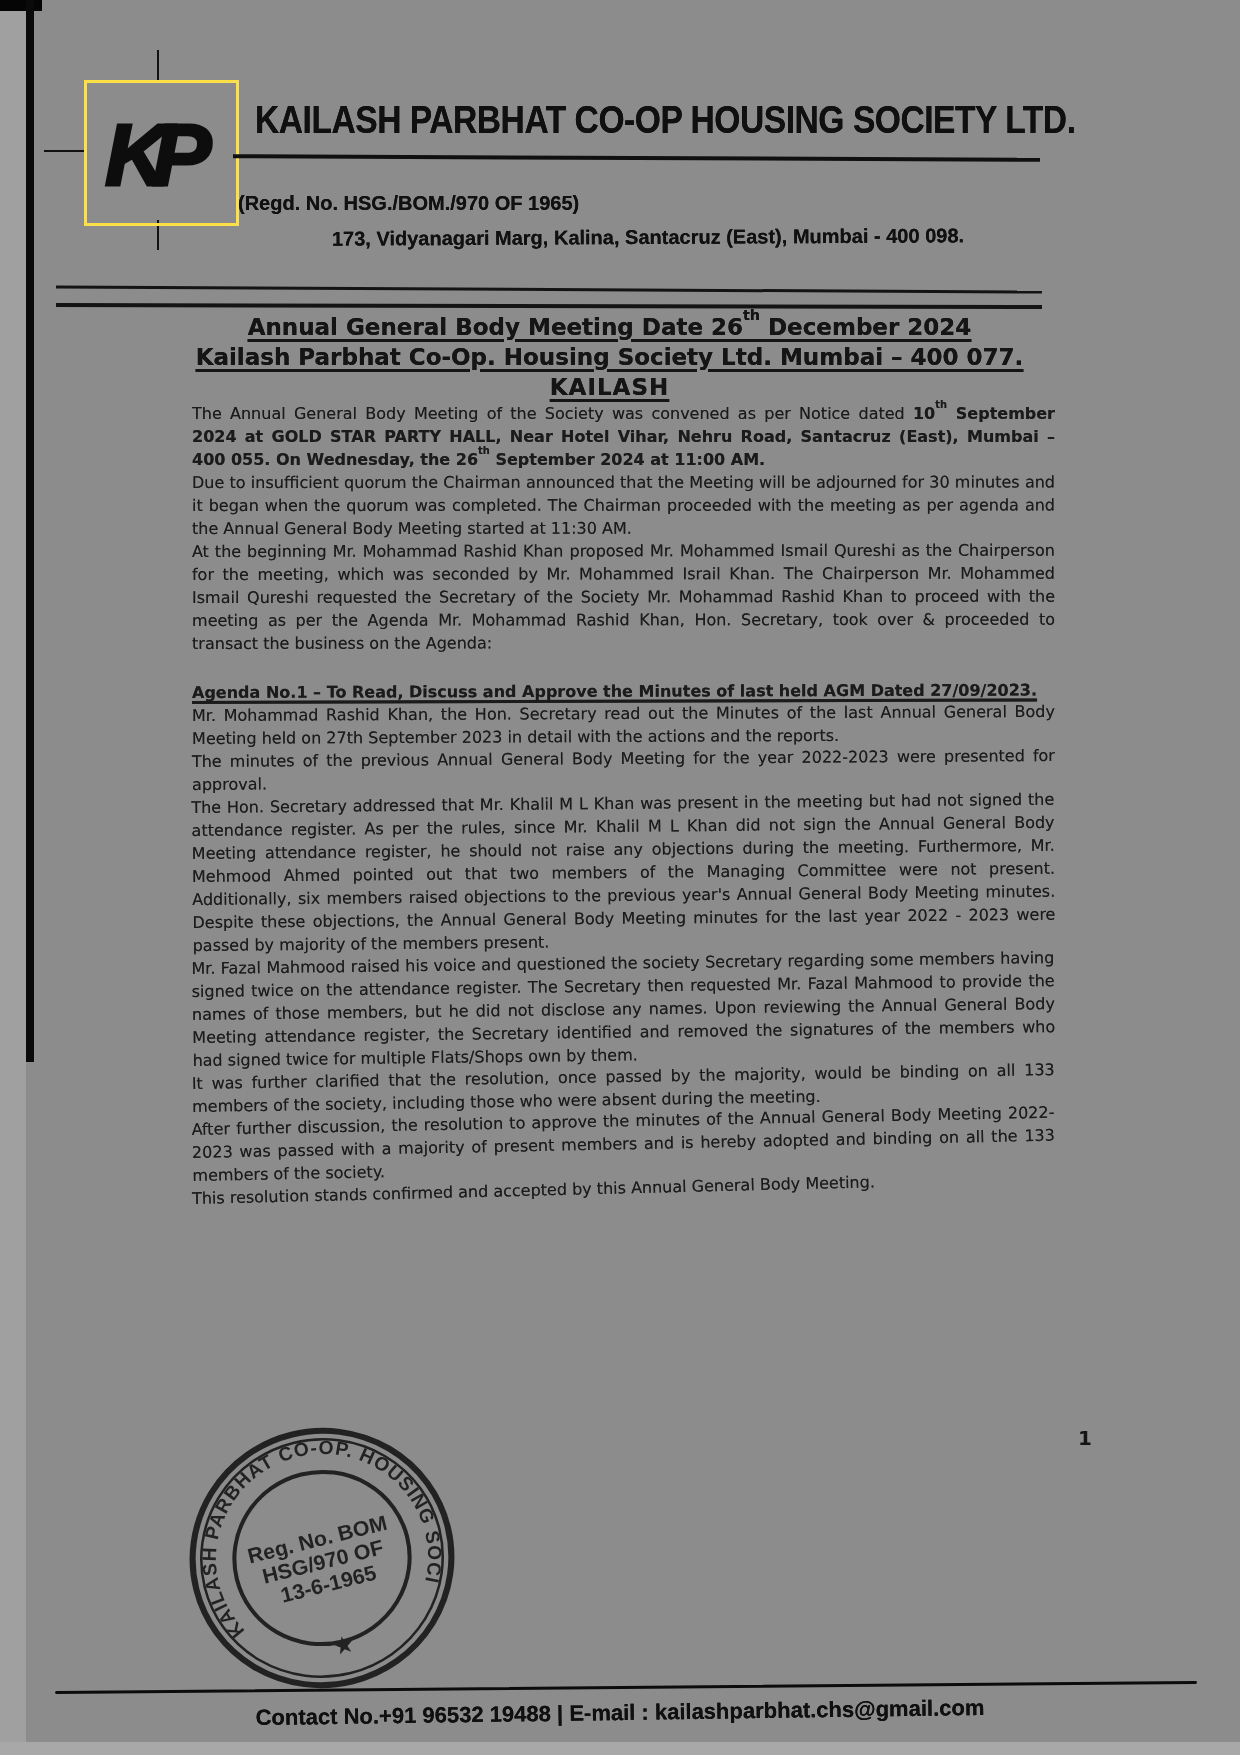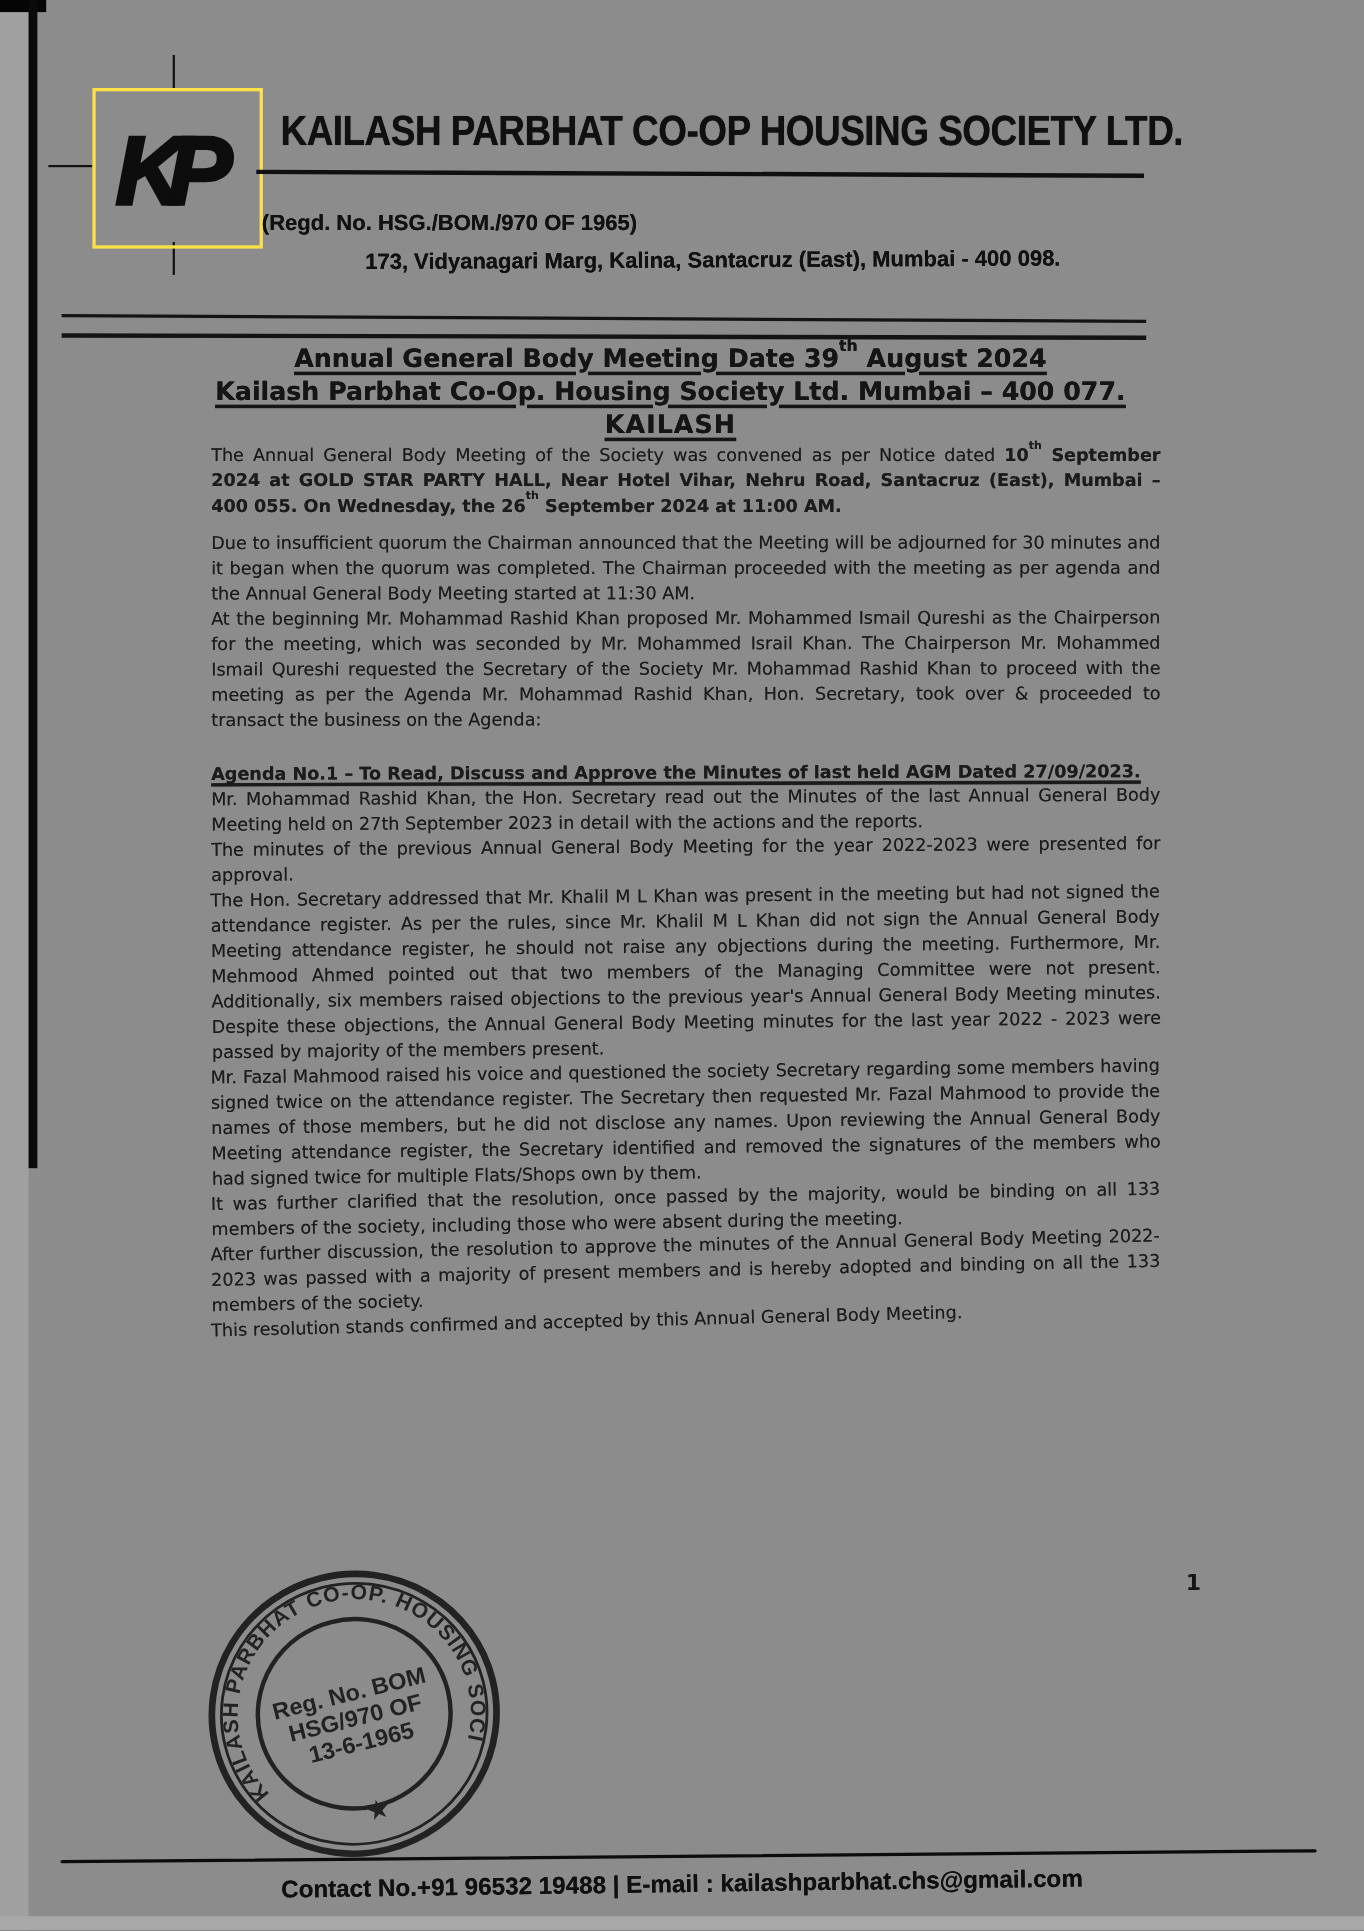--- a/index.html
+++ b/index.html
@@ -93,28 +93,28 @@
   </div>
 
   <div class="abs society-name">KAILASH PARBHAT CO-OP HOUSING SOCIETY LTD.</div>
   <div class="abs header-rule"></div>
   <div class="abs regd-line">(Regd. No. HSG./BOM./970 OF 1965)</div>
   <div class="abs address-line">173, Vidyanagari Marg, Kalina, Santacruz (East), Mumbai - 400 098.</div>
   <div class="abs dbl-rule-1"></div>
   <div class="abs dbl-rule-2"></div>
 
   <div class="abs title-block">
-    <div class="title-line"><span>Annual General Body Meeting Date 39</span><sup>th</sup><span> August 2024</span></div>
+    <div class="title-line"><span>Annual General Body Meeting Date 26</span><sup>th</sup><span> December 2024</span></div>
     <div class="title-line"><span>Kailash Parbhat Co-Op. Housing Society Ltd. Mumbai – 400 077.</span></div>
     <div class="title-line minutes"><span>KAILASH</span></div>
   </div>
 
   <div class="abs body-paragraphs">
       <p style="transform: rotate(0deg);"><span>The Annual General Body Meeting of the Society was convened as per Notice dated </span><span class="b">10</span><sup class="b">th</sup><span class="b"> September 2024 at GOLD STAR PARTY HALL, Near Hotel Vihar, Nehru Road, Santacruz (East), Mumbai – 400 055. On Wednesday, the 26</span><sup class="b">th</sup><span class="b"> September 2024 at 11:00 AM.</span></p>
-      <p style="transform: rotate(-0.032deg); margin-top: 11px;"><span>Due to insufficient quorum the Chairman announced that the Meeting will be adjourned for 30 minutes and it began when the quorum was completed. The Chairman proceeded with the meeting as per agenda and the Annual General Body Meeting started at 11:30 AM.</span></p>
+      <p style="transform: rotate(-0.032deg);"><span>Due to insufficient quorum the Chairman announced that the Meeting will be adjourned for 30 minutes and it began when the quorum was completed. The Chairman proceeded with the meeting as per agenda and the Annual General Body Meeting started at 11:30 AM.</span></p>
       <p style="transform: rotate(-0.088deg);"><span>At the beginning Mr. Mohammad Rashid Khan proposed Mr. Mohammed Ismail Qureshi as the Chairperson for the meeting, which was seconded by Mr. Mohammed Israil Khan. The Chairperson Mr. Mohammed Ismail Qureshi requested the Secretary of the Society Mr. Mohammad Rashid Khan to proceed with the meeting as per the Agenda Mr. Mohammad Rashid Khan, Hon. Secretary, took over &amp; proceeded to transact the business on the Agenda:</span></p>
       <p class="heading" style="transform: rotate(-0.168deg);"><span class="b">Agenda No.1 – To Read, Discuss and Approve the Minutes of last held AGM Dated 27/09/2023.</span></p>
       <p style="transform: rotate(-0.272deg);"><span>Mr. Mohammad Rashid Khan, the Hon. Secretary read out the Minutes of the last Annual General Body Meeting held on 27th September 2023 in detail with the actions and the reports.</span></p>
       <p style="transform: rotate(-0.4deg);"><span>The minutes of the previous Annual General Body Meeting for the year 2022-2023 were presented for approval.</span></p>
       <p style="transform: rotate(-0.552deg);"><span>The Hon. Secretary addressed that Mr. Khalil M L Khan was present in the meeting but had not signed the attendance register. As per the rules, since Mr. Khalil M L Khan did not sign the Annual General Body Meeting attendance register, he should not raise any objections during the meeting. Furthermore, Mr. Mehmood Ahmed pointed out that two members of the Managing Committee were not present. Additionally, six members raised objections to the previous year's Annual General Body Meeting minutes. Despite these objections, the Annual General Body Meeting minutes for the last year 2022 - 2023 were passed by majority of the members present.</span></p>
       <p style="transform: rotate(-0.728deg);"><span>Mr. Fazal Mahmood raised his voice and questioned the society Secretary regarding some members having signed twice on the attendance register. The Secretary then requested Mr. Fazal Mahmood to provide the names of those members, but he did not disclose any names. Upon reviewing the Annual General Body Meeting attendance register, the Secretary identified and removed the signatures of the members who had signed twice for multiple Flats/Shops own by them.</span></p>
       <p style="transform: rotate(-0.928deg);"><span>It was further clarified that the resolution, once passed by the majority, would be binding on all 133 members of the society, including those who were absent during the meeting.</span></p>
       <p style="transform: rotate(-1.152deg);"><span>After further discussion, the resolution to approve the minutes of the Annual General Body Meeting 2022-2023 was passed with a majority of present members and is hereby adopted and binding on all the 133 members of the society.</span></p>
       <p style="transform: rotate(-1.4deg);"><span>This resolution stands confirmed and accepted by this Annual General Body Meeting.</span></p>
     </div>

